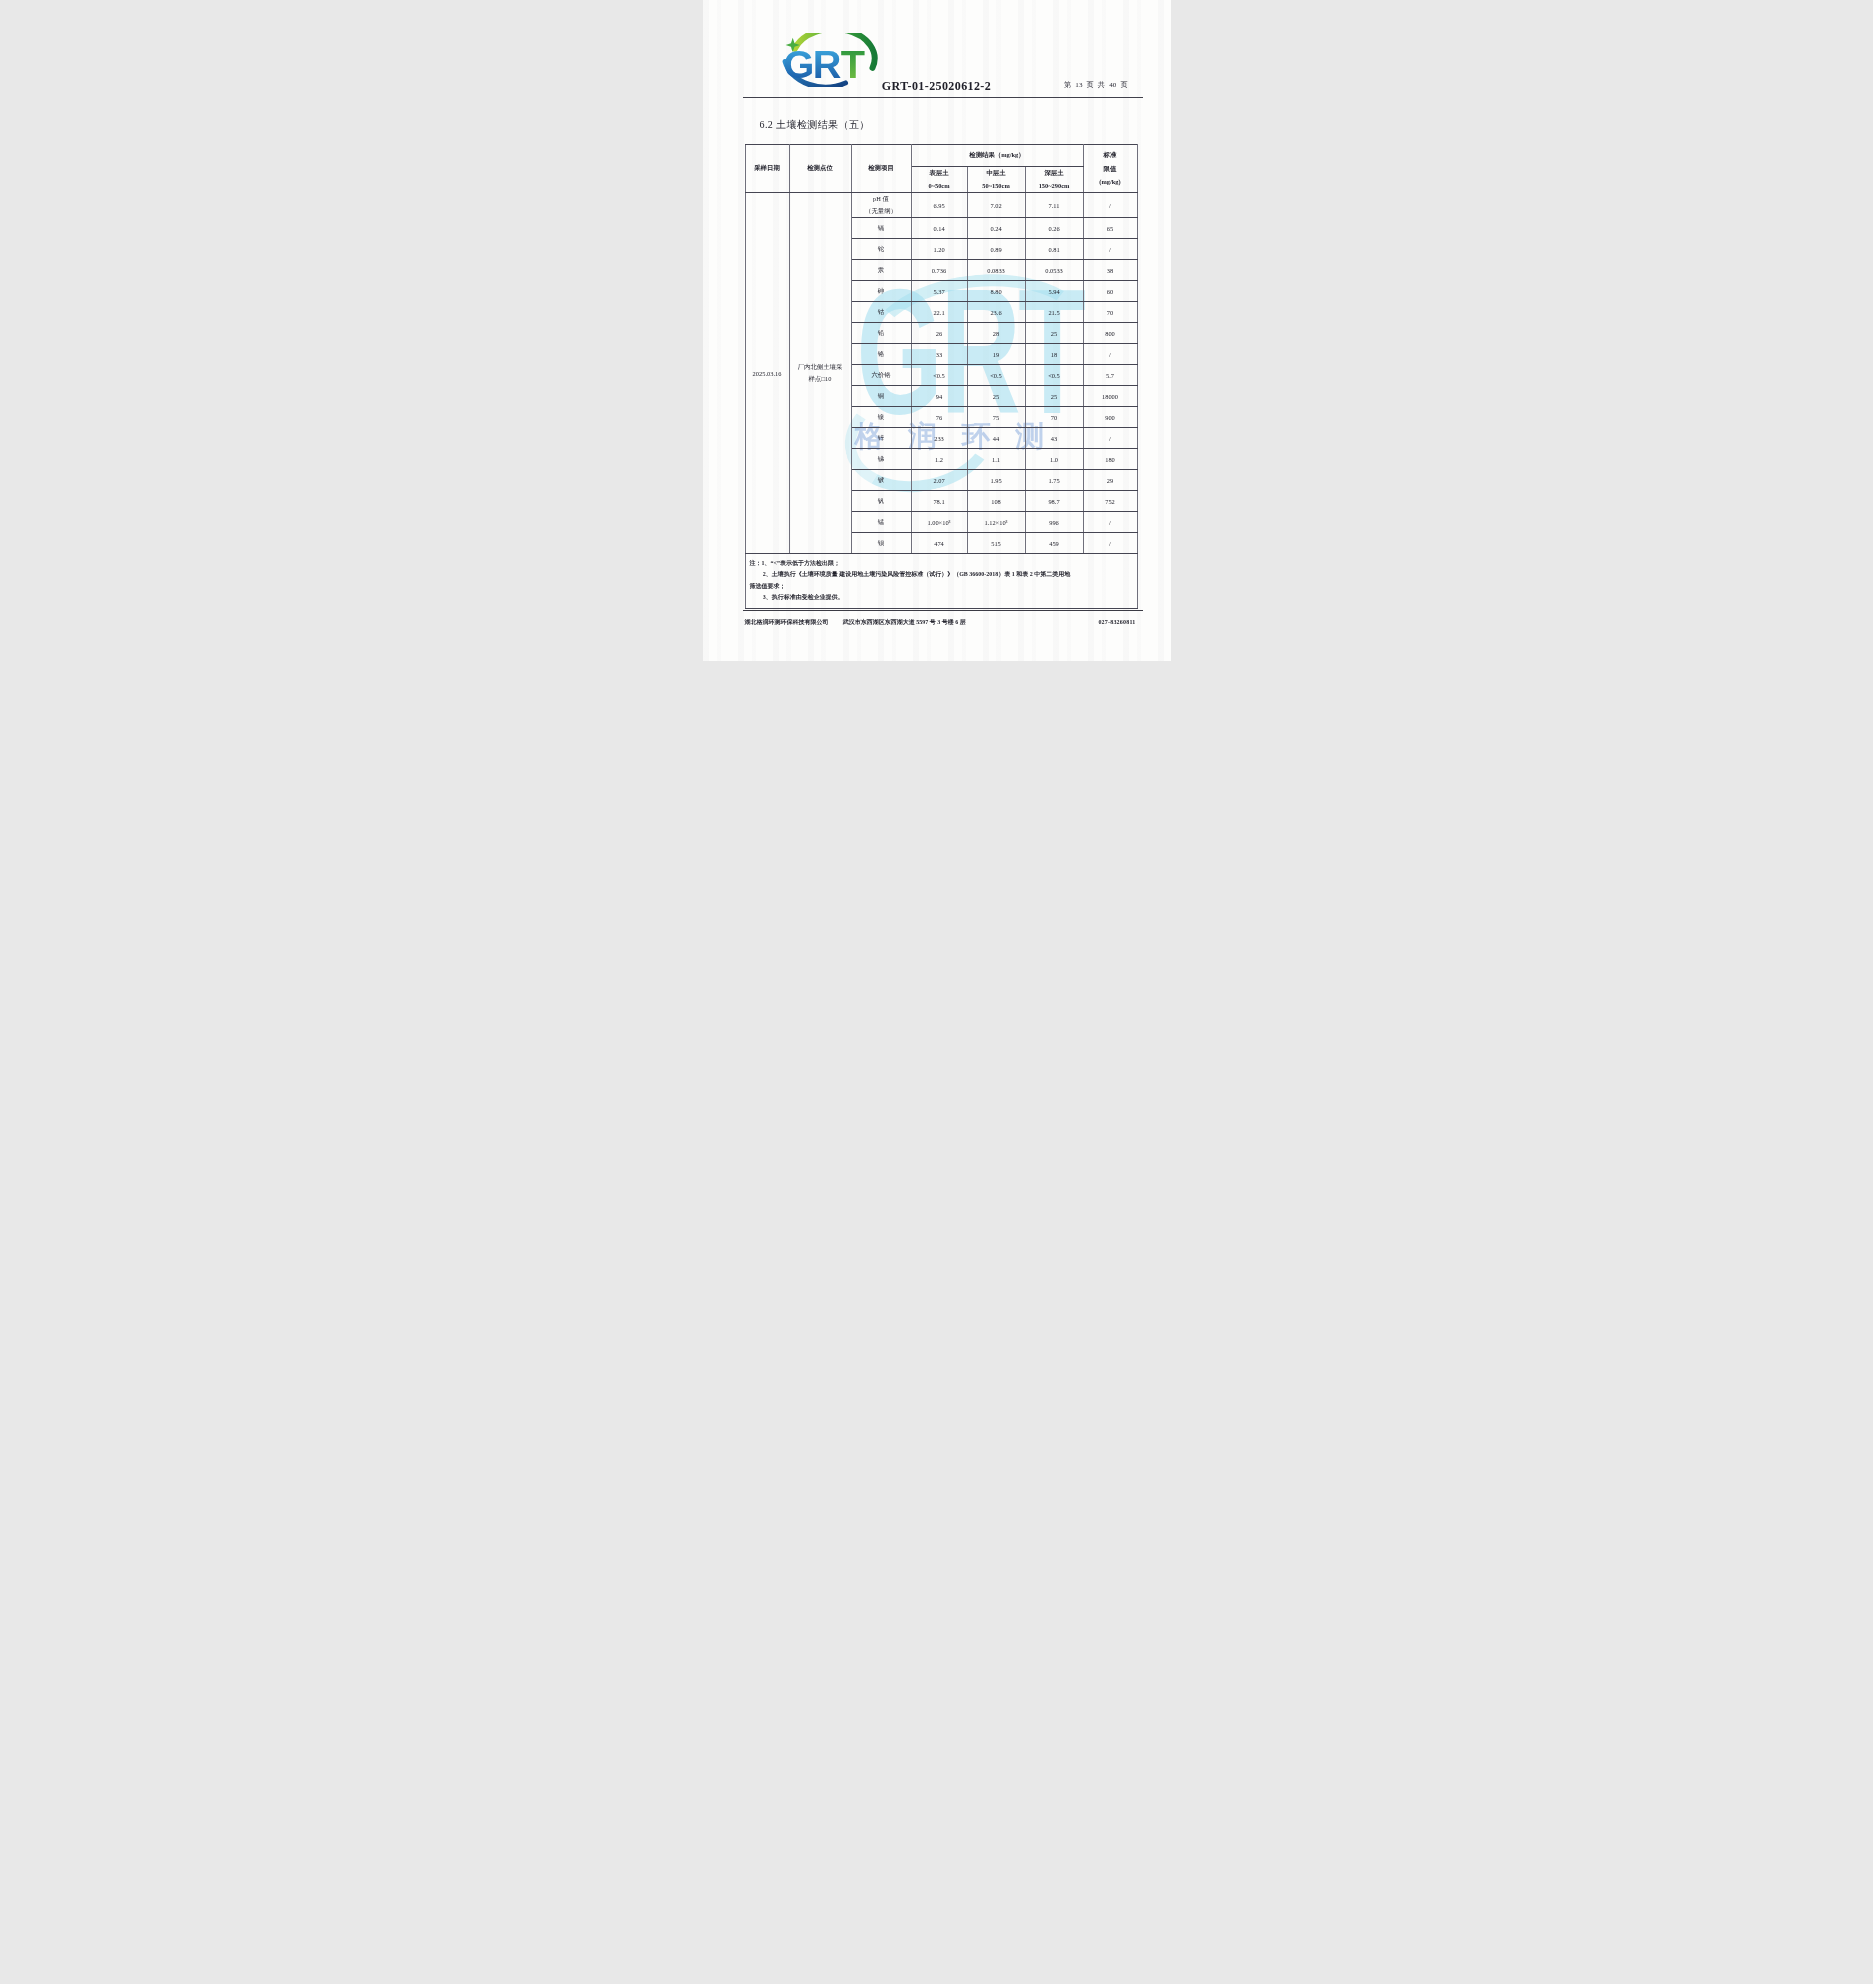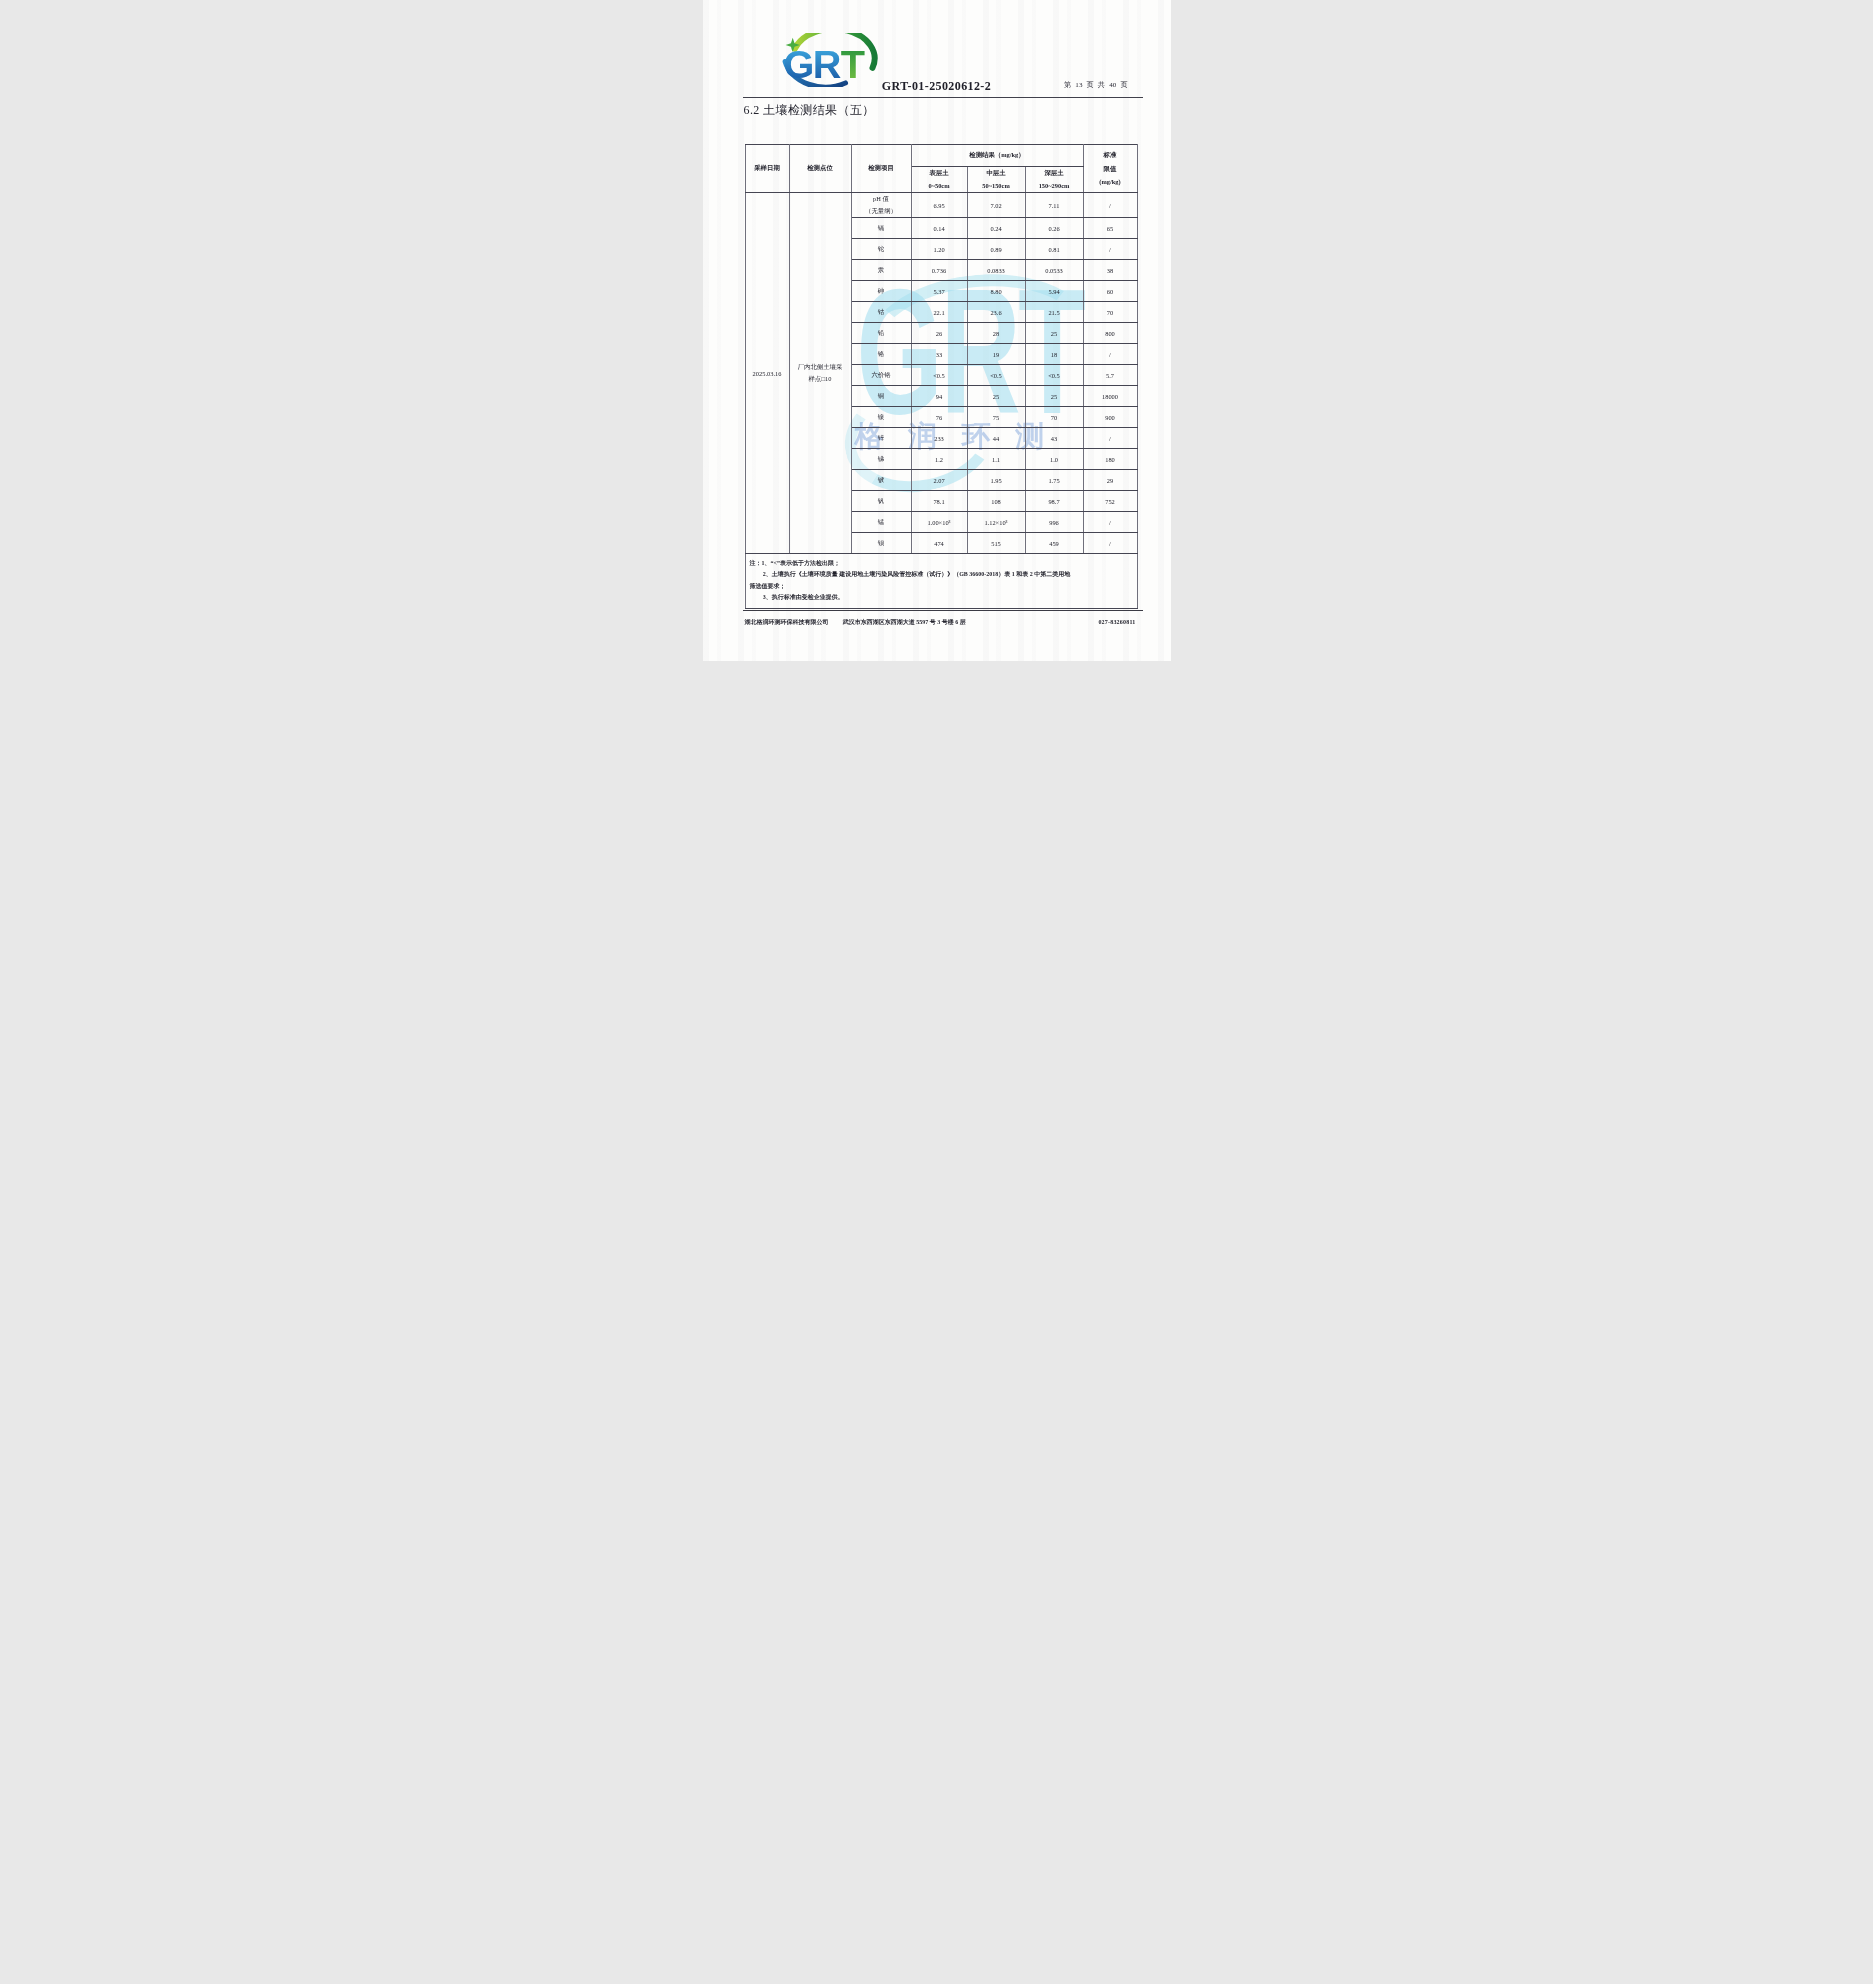--- a/index.html
+++ b/index.html
@@ -24,22 +24,22 @@
   }
   .page-info {
     position:absolute; right:43px; top:0.8px;
     font-size:7.1px; color:#2a2a35; word-spacing:2.4px;
   }
   .header-rule {
     position:absolute; left:40px; top:97px; width:400px; height:1.2px;
     background:linear-gradient(180deg,#55555f,#2c2c38);
   }
   .section-title {
-    position:absolute; left:41px; top:102px; margin:0;
-    font-size:12px; font-weight:normal; color:#23232d; letter-spacing:0.4px;
+    position:absolute; left:41px; top:102px; margin:16px;
+    font-size:10px; font-weight:normal; color:#23232d; letter-spacing:0.4px;
   }
 
   
   .table-wrap { position:absolute; left:42px; top:116px; width:390px;margin-top:28px; }
   .watermark { position:absolute; inset:0; z-index:0; pointer-events:none; }
   .wm-grt {
     position:absolute; left:112px; top:153px;
     font-family:"Liberation Sans","DejaVu Sans",sans-serif;
     font-weight:bold; font-size:111px; line-height:1; letter-spacing:-2.4px;
     color:rgba(158,221,238,0.55);

